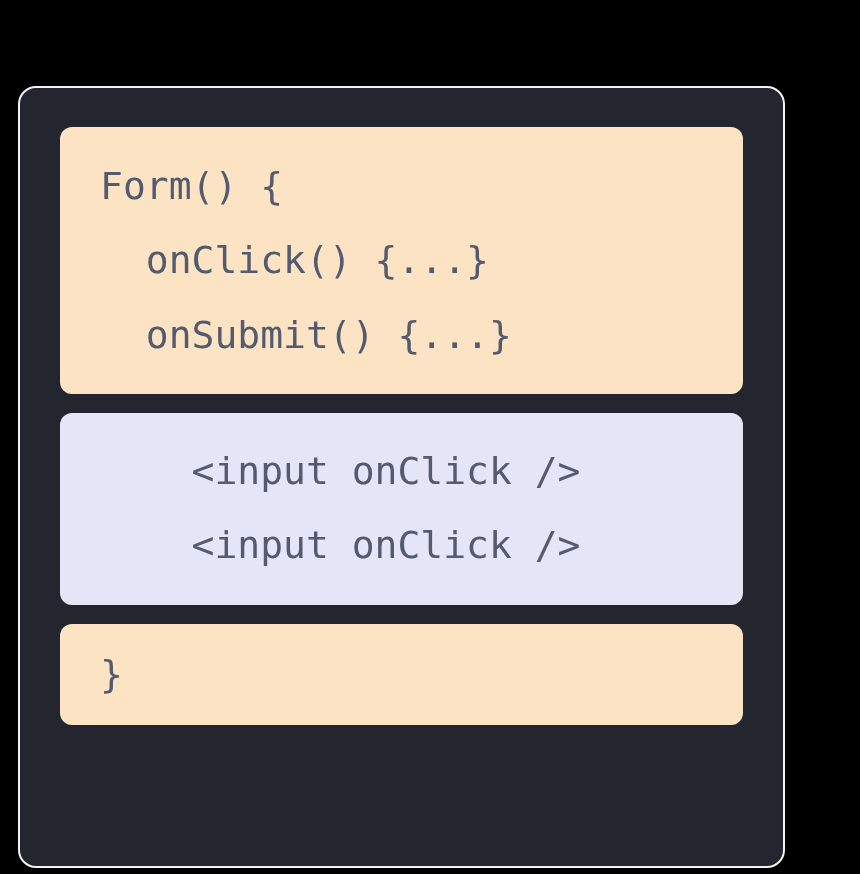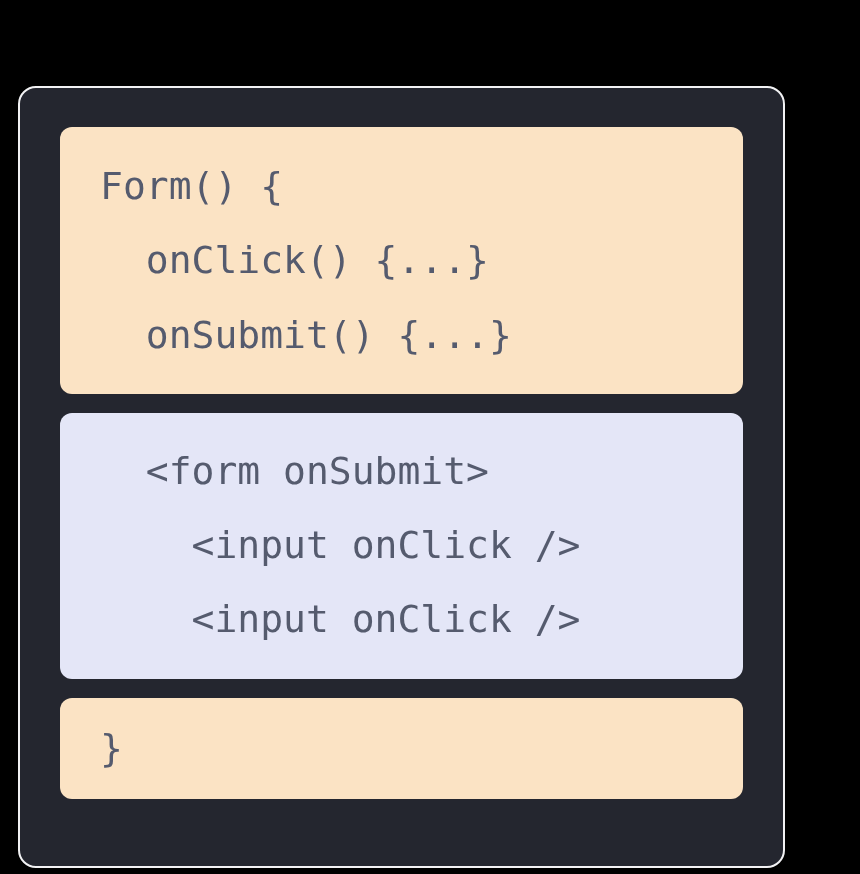--- a/index.html
+++ b/index.html
@@ -79,21 +79,20 @@
 
   <div class="code-card">
 
     <div class="block block--component">
       <div class="code-line">Form() {</div>
       <div class="code-line">  onClick() {...}</div>
       <div class="code-line">  onSubmit() {...}</div>
     </div>
 
     <div class="block block--markup">
-      <div class="code-line">  &lt;form onSubmit&gt;</div>
       <div class="code-line">    &lt;input onClick /&gt;</div>
       <div class="code-line">    &lt;input onClick /&gt;</div>
     </div>
 
     <div class="block block--component block--closing">
       <div class="code-line">}</div>
     </div>
 
   </div>
 

